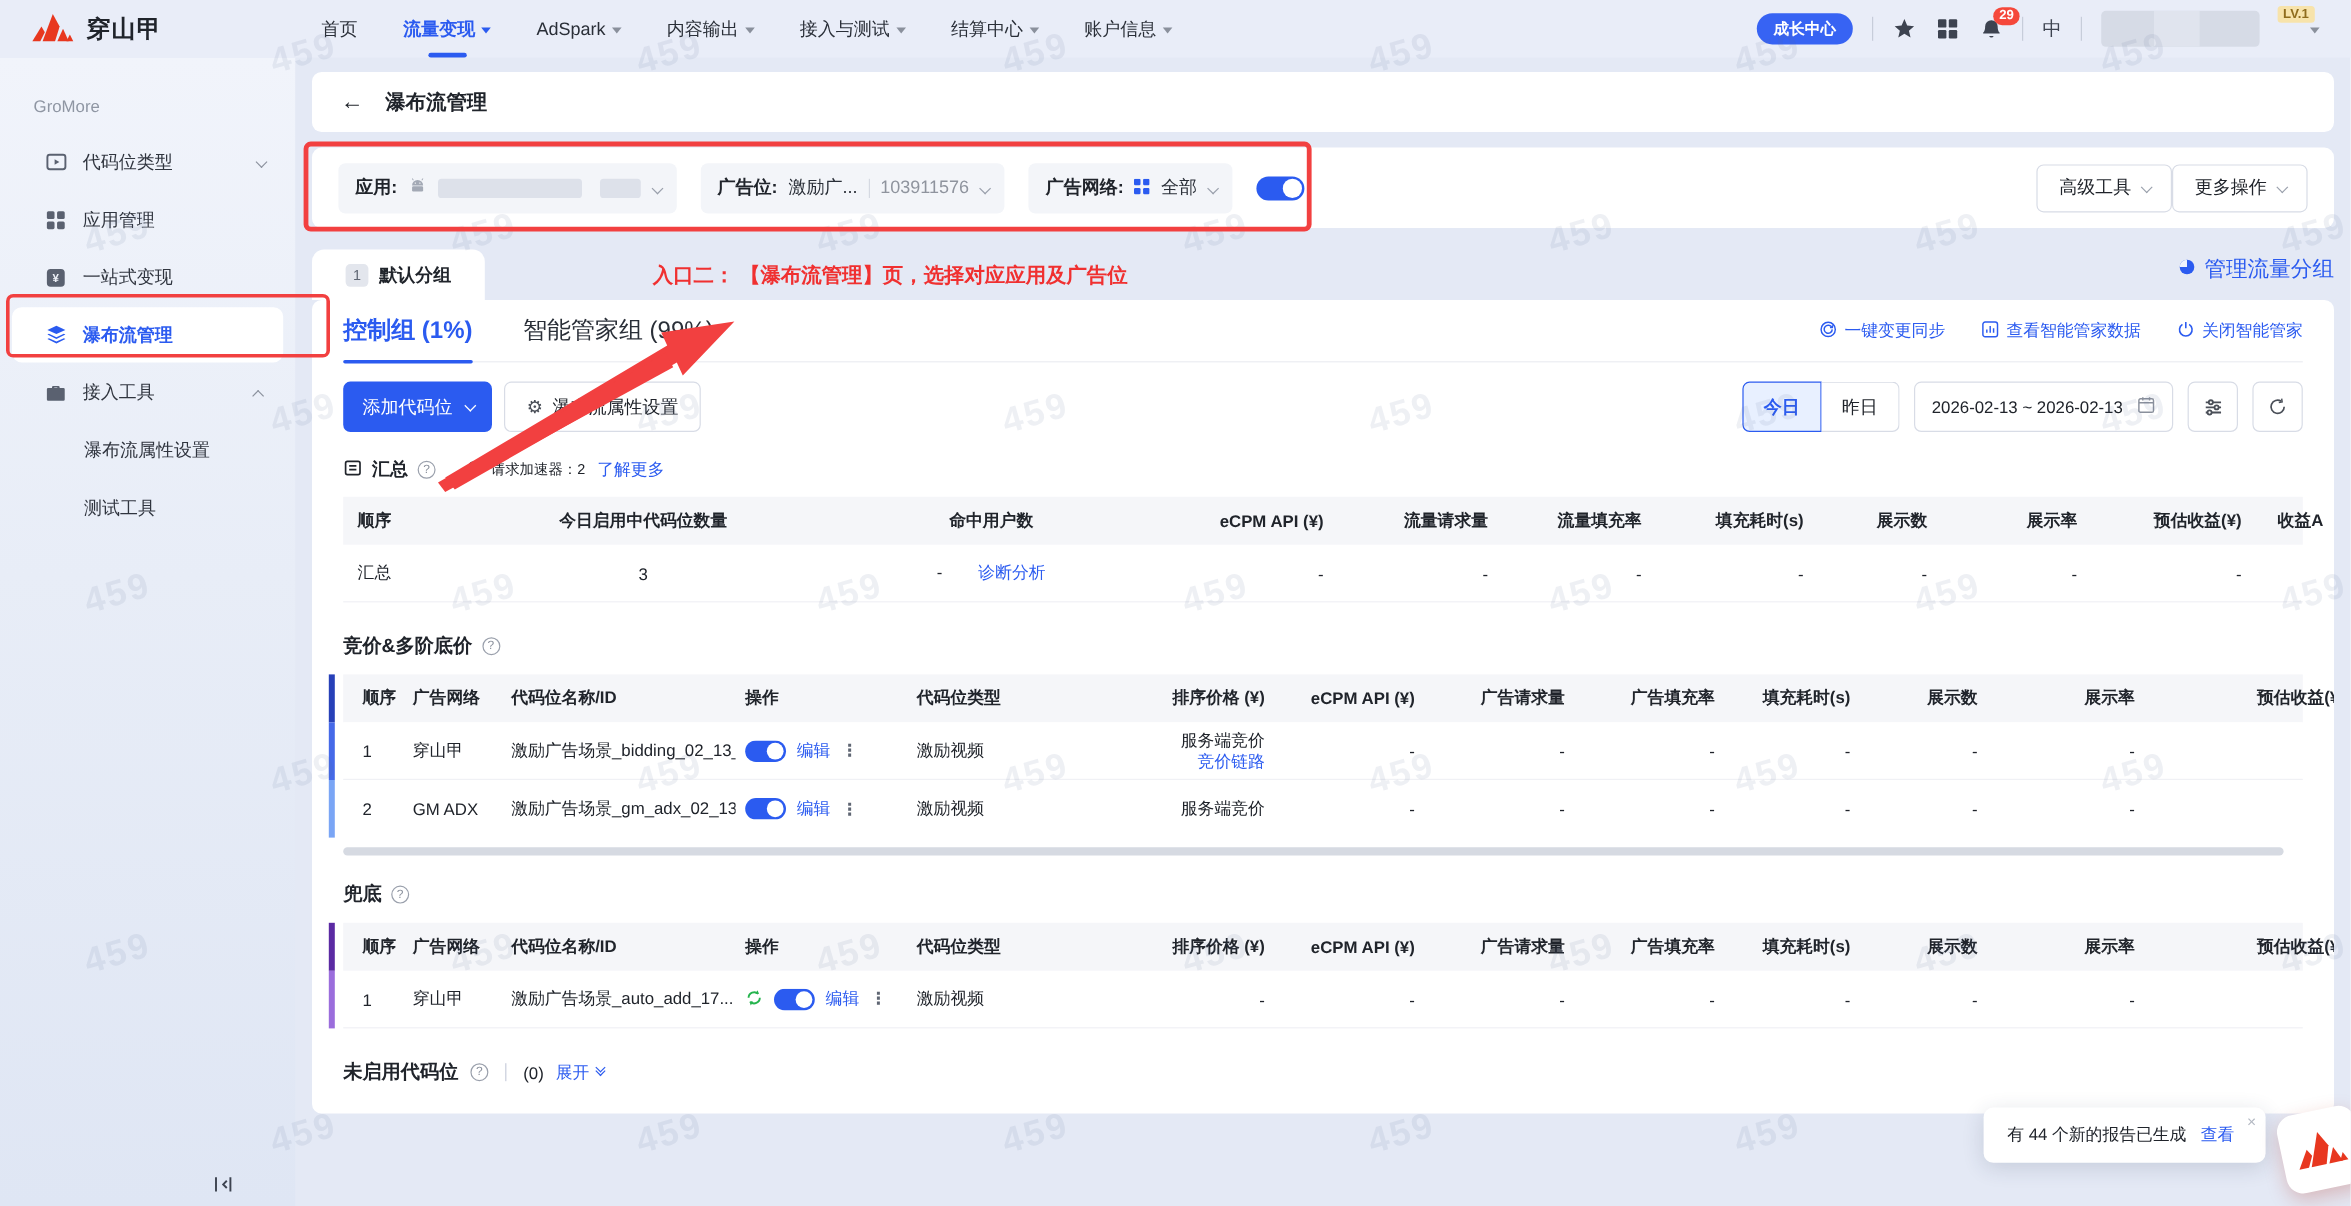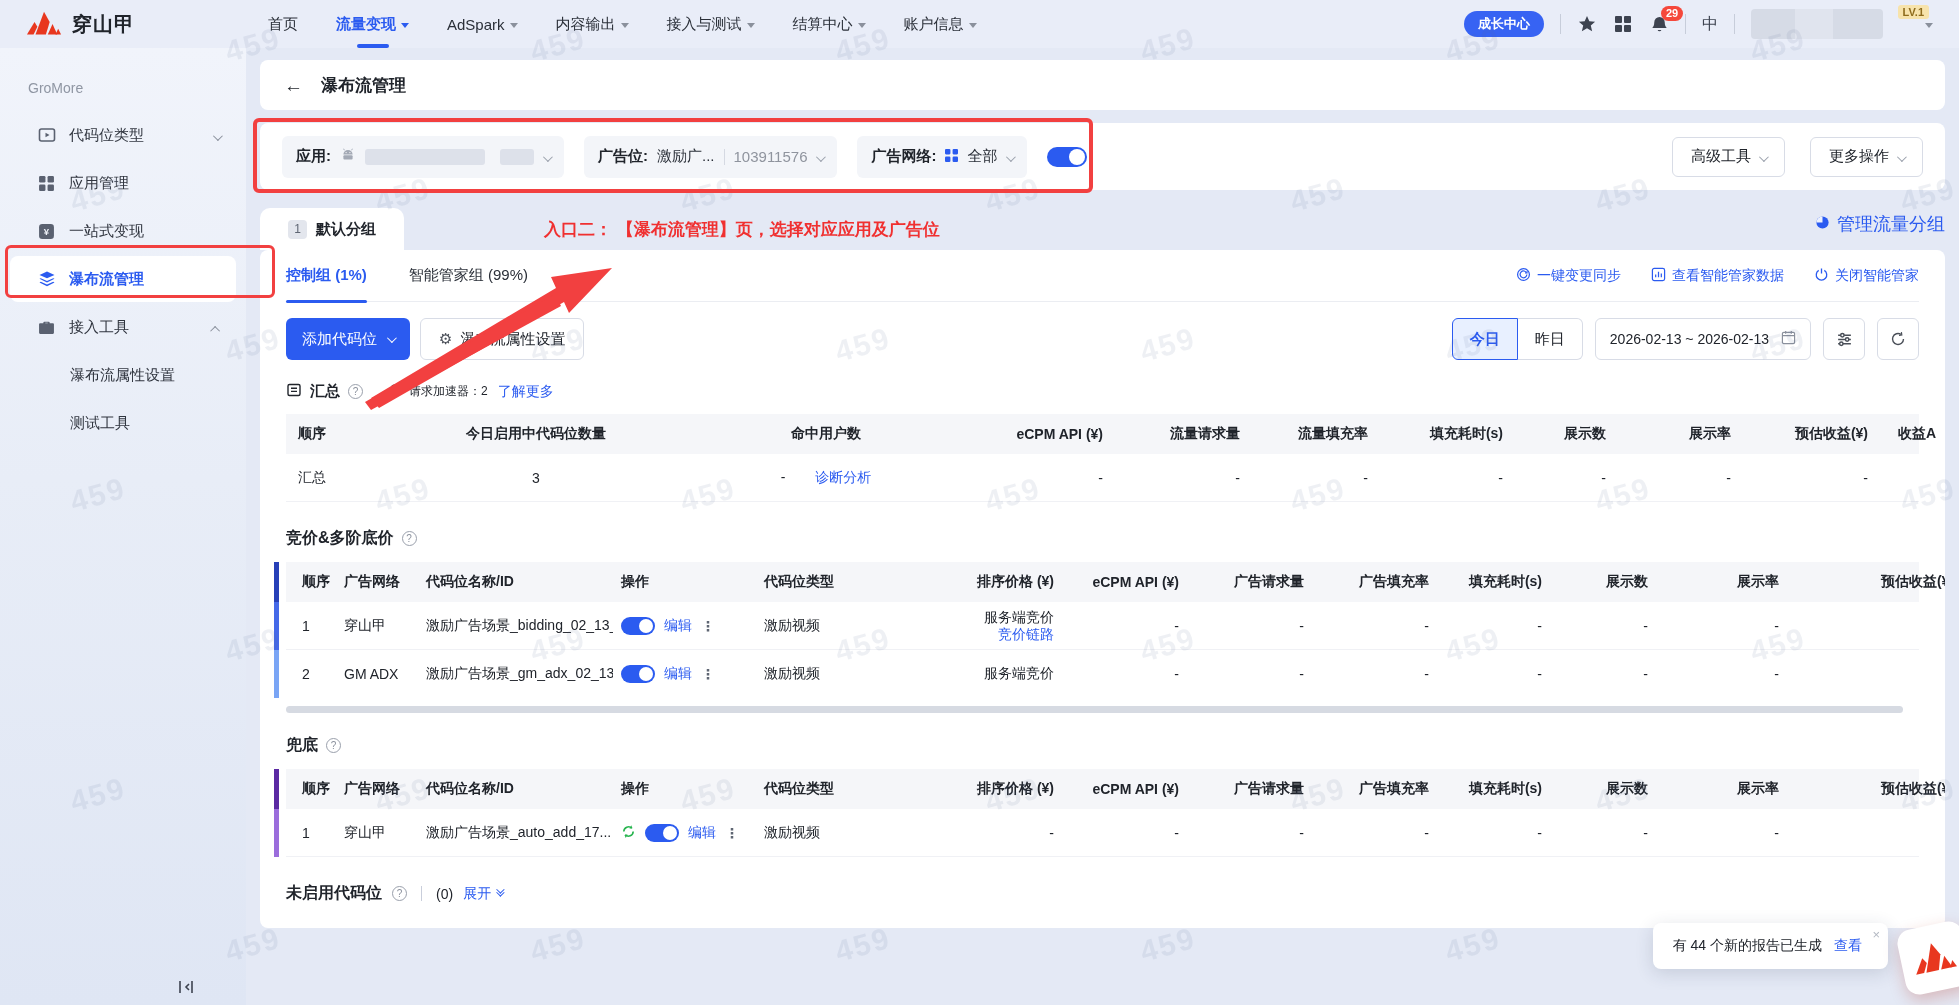--- a/index.html
+++ b/index.html
@@ -56,34 +56,34 @@
   .fgroup { background:#f3f5f9; border-radius:6px; height:42px; display:flex; align-items:center; gap:9px; padding:0 14px; cursor:pointer; }
   .flabel { font-size:15px; font-weight:600; }
   .fvalue { font-size:15px; color:#2a2f38; }
   .fid { font-size:15px; color:#8f949e; }
   .fsep { width:1px; height:16px; background:#d5d9e2; }
   .fcaret { color:#9aa0ac; }
   .blur-block { width:120px; height:16px; background:#dde1ea; border-radius:3px; }
   .blur-block.small { width:34px; margin-left:6px; }
   .toggle { width:40px; height:20px; border-radius:10px; background:#2b5bf0; position:relative; cursor:pointer; flex:none; }
   .toggle::after { content:""; position:absolute; right:2px; top:2px; width:16px; height:16px; border-radius:50%; background:#fff; }
-  .filter-right { margin-left:auto; display:flex; gap:25px; }
+  .filter-right { margin-left:auto; display:flex; gap:0; }
   .btn-outline { height:40px; padding:0 18px; background:#fff; border:1px solid #d8dce6; border-radius:6px; display:flex; align-items:center; gap:8px; font-size:15px; cursor:pointer; }
 
   
   .group-row { height:60px; position:relative; display:flex; align-items:flex-end; }
   .group-tab { background:#fff; height:42px; border-radius:10px 10px 0 0; display:flex; align-items:center; gap:9px; padding:0 28px; cursor:pointer; }
   .group-idx { width:19px; height:19px; background:#e3e6ed; border-radius:4px; font-size:12px; color:#5f6673; display:flex; align-items:center; justify-content:center; }
   .group-label { font-size:15px; font-weight:600; }
   .manage-link { margin-left:auto; display:flex; align-items:center; gap:7px; color:#2b5bf0; font-size:18px; margin-bottom:14px; cursor:pointer; }
 
   
   .main-card { padding:0 26px 24px; min-height:645px; position:relative; overflow:hidden; }
   .tabs-row { height:52px; display:flex; align-items:center; border-bottom:1px solid #ebedf2; }
-  .tab { font-size:15px; color:#2a2f38; margin-right:42px; height:52px; display:flex; align-items:center; position:relative; cursor:pointer; }
+  .tab { font-size:20px; color:#2a2f38; margin-right:42px; height:52px; display:flex; align-items:center; position:relative; cursor:pointer; }
   .tab.active { color:#2b5bf0; font-weight:700; }
   .tab.active::after { content:""; position:absolute; bottom:-1px; left:0; right:0; height:3px; border-radius:2px; background:#2b5bf0; }
   .tabs-links { margin-left:auto; display:flex; gap:30px; }
   .tlink { display:flex; align-items:center; gap:6px; color:#2b5bf0; font-size:14px; cursor:pointer; }
 
   .toolbar { margin-top:16px; display:flex; align-items:center; }
   .btn-primary { height:42px; background:#2b5bf0; color:#fff; border-radius:6px; display:flex; align-items:center; gap:10px; padding:0 16px; font-size:15px; cursor:pointer; }
   .btn-primary .chev { border-color:#fff; }
   .btn-settings { margin-left:10px; height:42px; }
   .toolbar-right { margin-left:auto; display:flex; align-items:center; }

